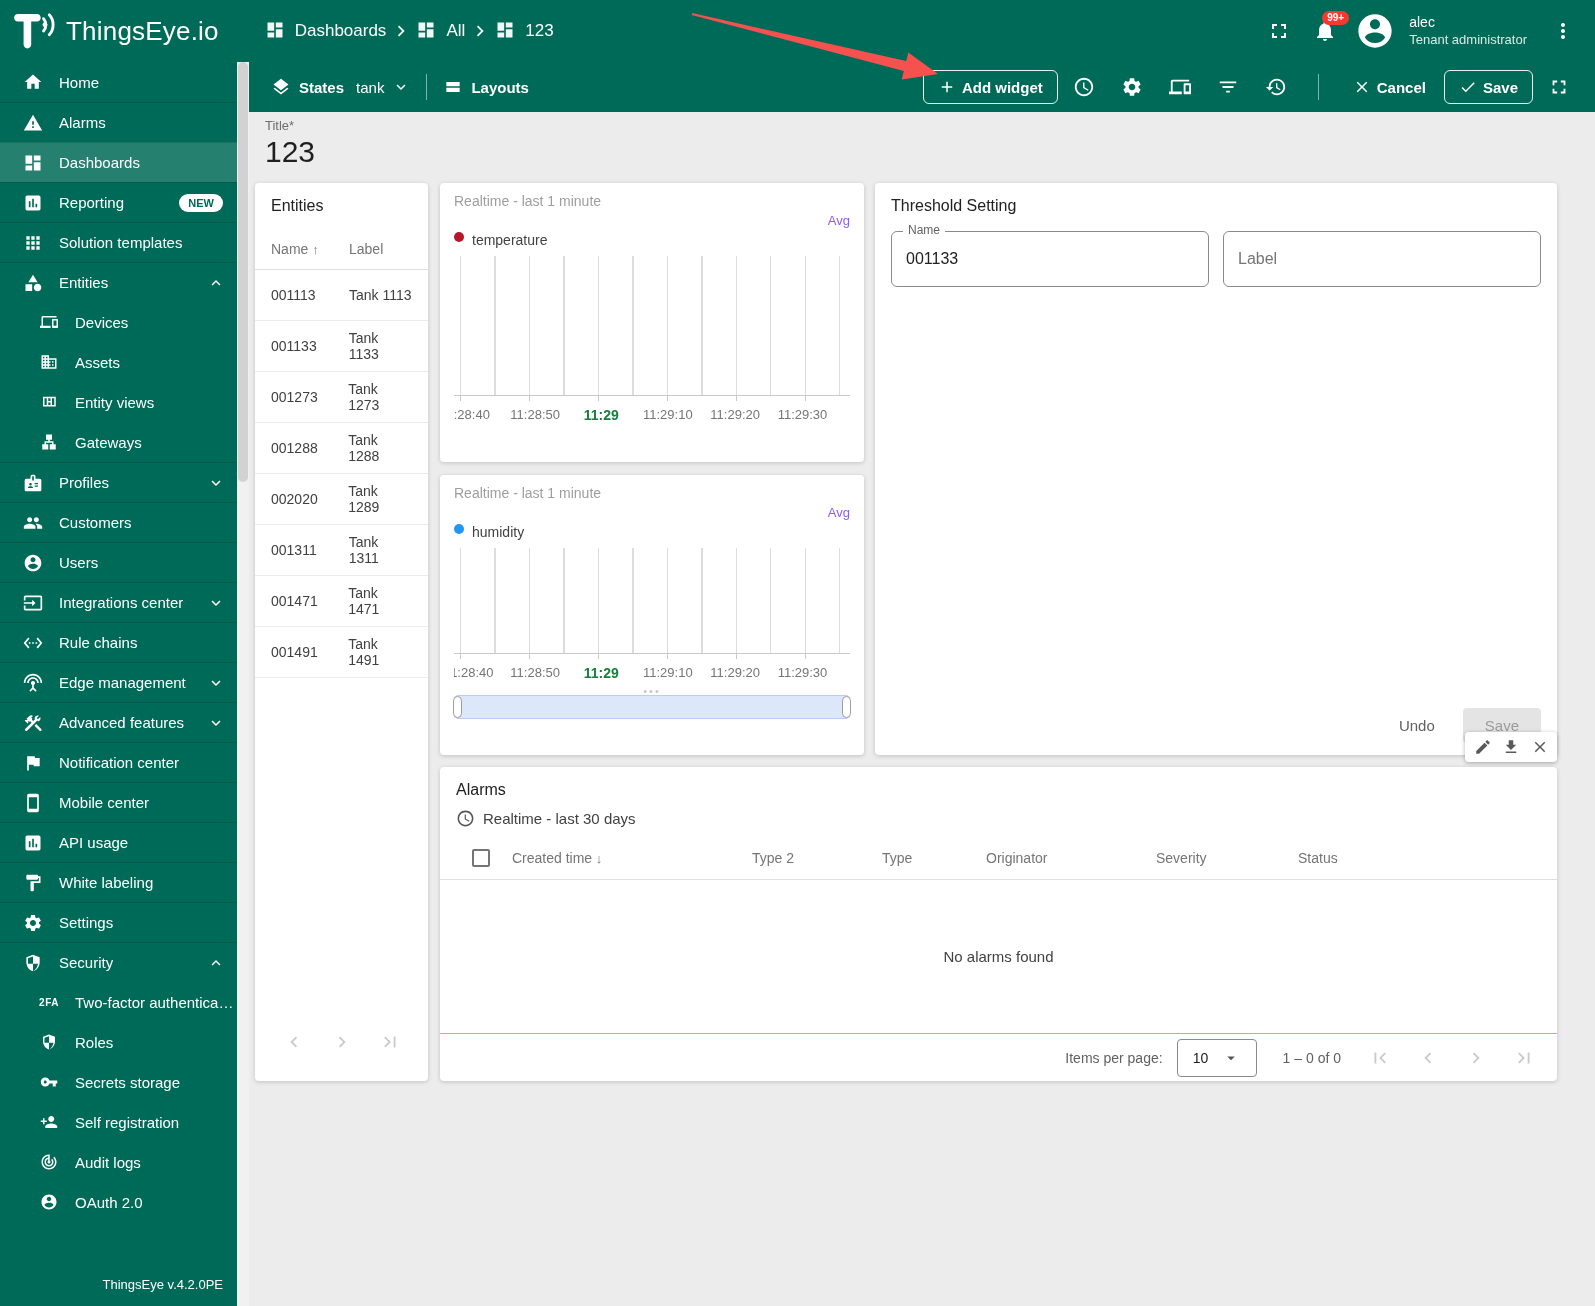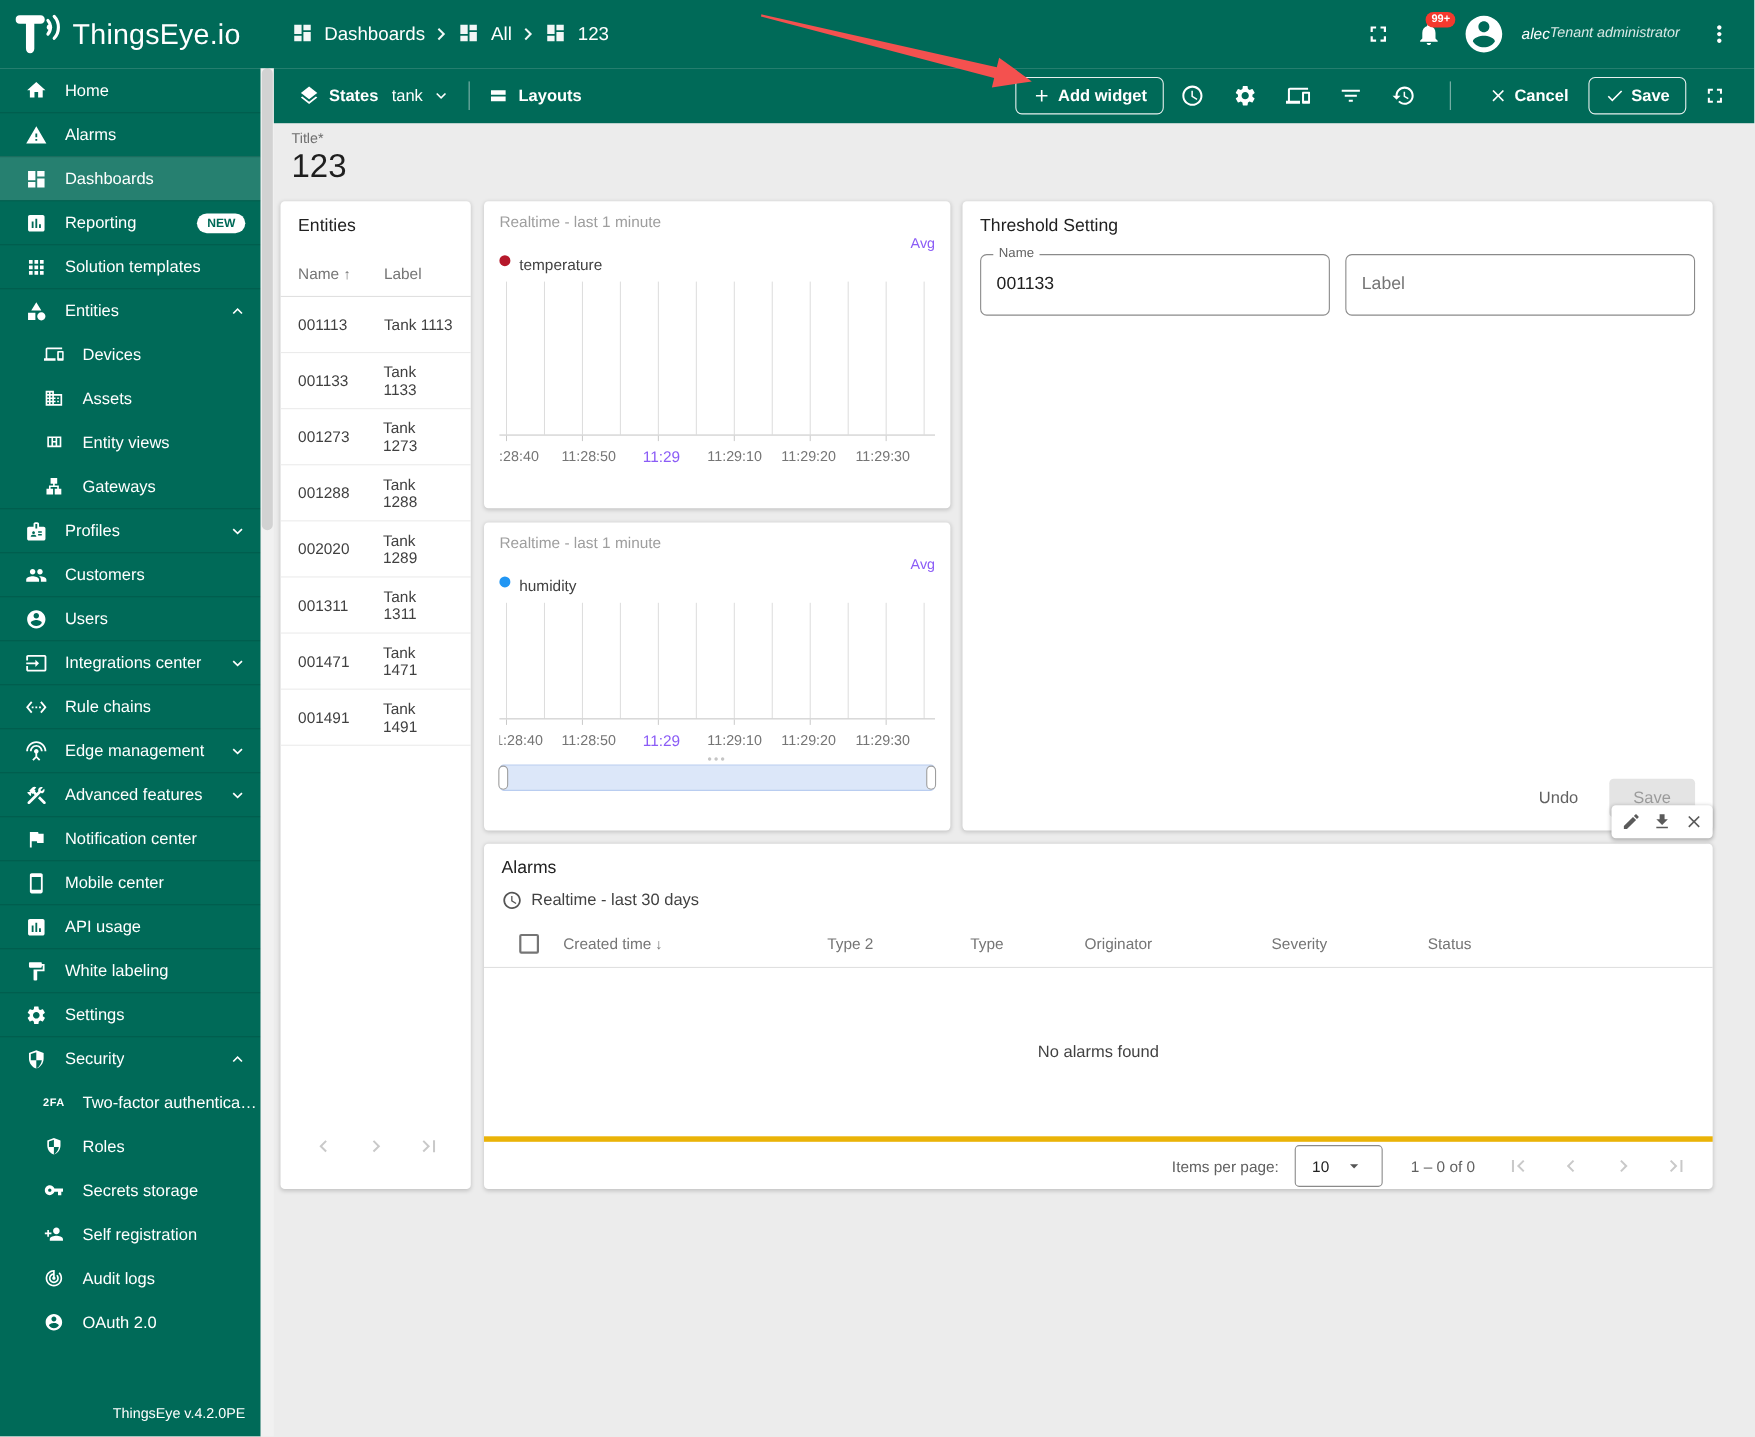--- a/index.html
+++ b/index.html
@@ -20,21 +20,21 @@
   .crumb { display:flex; align-items:center; gap:8px; font-size:17px; font-weight:500; cursor:pointer; }
   .crumb-sep { width:22px; height:22px; opacity:.95; display:flex; }
   .hdr-right { margin-left:auto; display:flex; align-items:center; gap:6px; padding-right:12px; }
   .icon-btn { width:40px; height:40px; display:flex; align-items:center; justify-content:center;
     border:none; background:transparent; color:#fff; cursor:pointer; position:relative; border-radius:50%; }
   .icon-btn svg { width:24px; height:24px; }
   .badge { position:absolute; top:0; right:-4px; background:#f4392e; color:#fff; font-size:10px;
     font-weight:700; border-radius:9px; padding:2px 5px; line-height:1; }
   .avatar { width:40px; height:40px; margin-left:4px; }
   .avatar svg { width:40px; height:40px; }
-  .user-block { display:flex; flex-direction:row; line-height:1.25; margin:0 10px 0 8px; cursor:pointer;font-style:italic; }
+  .user-block { display:flex; flex-direction:column; line-height:1.25; margin:0 10px 0 8px; cursor:pointer; }
   .user-name { font-size:14px; }
   .user-role { font-size:13px; color:rgba(255,255,255,.85); }
 
   
   .toolbar2 { position:absolute; left:249px; top:62px; width:1346px; height:50px; background:#006a58;
     display:flex; align-items:center; color:#fff; z-index:15; padding-left:22px; }
   .tb-group { display:flex; align-items:center; gap:8px; cursor:pointer; }
   .tb-group svg { width:20px; height:20px; }
   .tb-label { font-size:15px; font-weight:700; }
   .tb-value { font-size:15px; margin-left:4px; }
@@ -109,21 +109,21 @@
   .plot { margin-top:8px; border-bottom:1px solid #c9c9c9;
     background-image:repeating-linear-gradient(to right,#dcdcdc 0 1px,transparent 1px 34.5px);
     background-position:6px 0; }
   .plot.tall { height:140px; }
   .plot.short { height:106px; }
   .tickmarks { height:5px;
     background-image:repeating-linear-gradient(to right,#c9c9c9 0 1px,transparent 1px 69px);
     background-position:6px 0; }
   .tick-row { position:relative; height:20px; margin-top:4px; overflow:hidden; }
   .tick { position:absolute; top:2px; transform:translateX(-50%); font-size:13px; color:#757575; white-space:nowrap; }
-  .tick.major { font-size:14px; font-weight:400; color:#8b5cf6; }
+  .tick.major { font-size:14px; font-weight:700; color:#15803d; }
   .brush { position:relative; height:24px; margin-top:12px; cursor:ew-resize; }
   .brush-band { position:absolute; inset:0; background:#dce7f9; border:1px solid #b9cdf0; border-radius:4px; }
   .brush-handle { position:absolute; top:1px; bottom:1px; width:9px; background:#fff;
     border:1px solid #9e9e9e; border-radius:5px; }
   .brush-handle.left { left:-1px; } .brush-handle.right { right:-1px; }
   .brush-dots { position:absolute; top:-9px; left:50%; transform:translateX(-50%);
     color:#c5c5c5; font-size:11px; letter-spacing:2px; line-height:1; }
 
   
   .card.threshold { left:626px; top:71px; width:682px; height:572px; padding:14px 16px; }
@@ -154,21 +154,21 @@
   .al-tw { display:flex; align-items:center; gap:8px; margin-top:10px; color:#424242; font-size:15px;
     cursor:pointer; background:none; border:none; font-family:inherit; }
   .al-tw svg { width:19px; height:19px; color:#555; }
   .al-header-row { display:flex; align-items:center; height:44px; margin-top:8px; padding:0 16px 0 32px;
     border-bottom:1px solid #e0e0e0; color:#757575; font-size:14px; }
   .al-check { width:18px; height:18px; border:2px solid #757575; border-radius:2px; margin-right:22px;
     cursor:pointer; flex:0 0 18px; background:#fff; }
   .al-col { cursor:pointer; white-space:nowrap; }
   .al-body { flex:1; display:flex; align-items:center; justify-content:center; }
   .al-empty { font-size:15px; color:#424242; }
-  .al-footer { border-top:5px solid #eab308; height:48px; display:flex; align-items:center;
+  .al-footer { border-top:1px solid #eab308; height:48px; display:flex; align-items:center;
     justify-content:flex-end; color:#616161; font-size:14px; padding-right:18px; gap:0; }
   .ipp-label { margin-right:14px; }
   .ipp-select { width:80px; height:38px; border:1px solid #8a8a8a; border-radius:4px; display:flex;
     align-items:center; justify-content:center; gap:14px; cursor:pointer; color:#212121; background:#fff; font-family:Liberation Sans, sans-serif; font-size:14px; }
   .ipp-select svg { width:18px; height:18px; color:#555; }
   .al-range { margin:0 28px 0 26px; color:#616161; }
   .al-pg { display:flex; align-items:center; gap:26px; color:#c9c9c9; margin-right:4px; }
 
   
   .arrow-overlay { position:absolute; left:0; top:0; z-index:60; pointer-events:none; }

